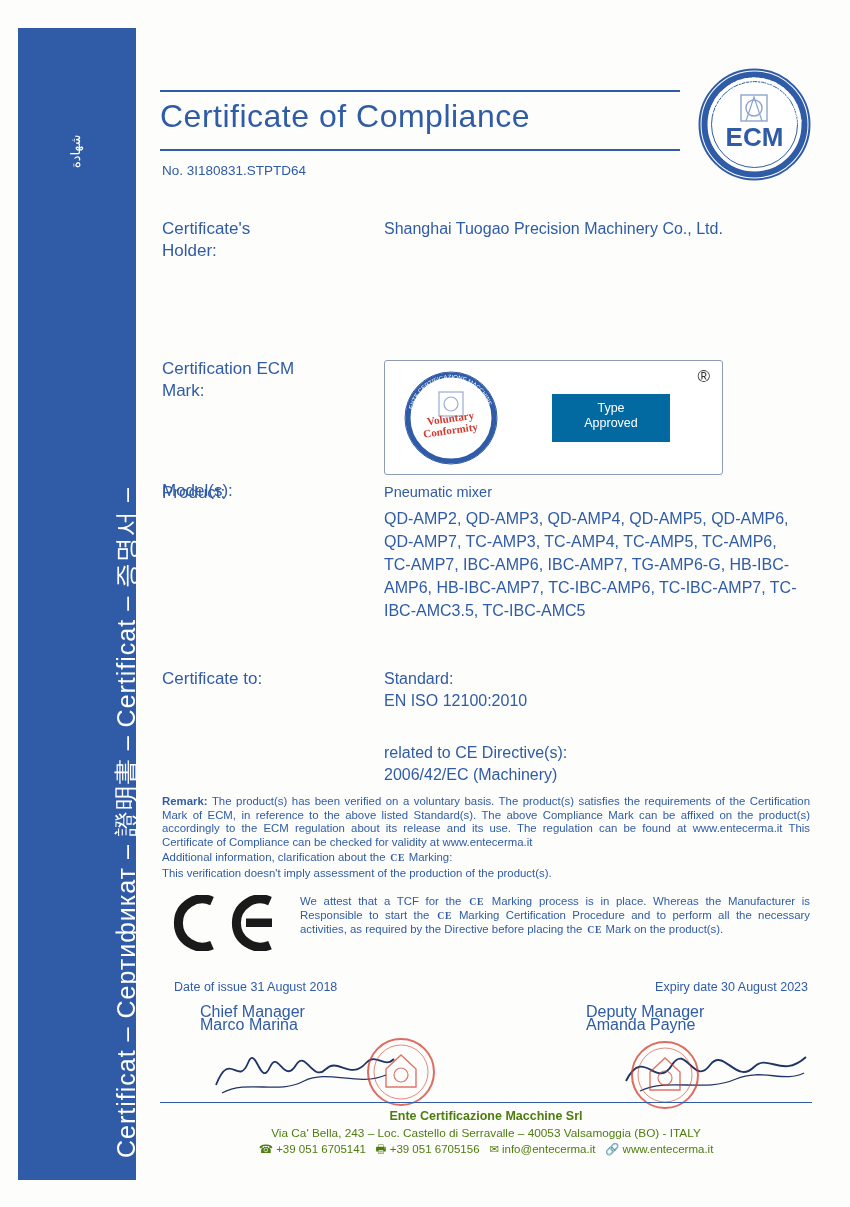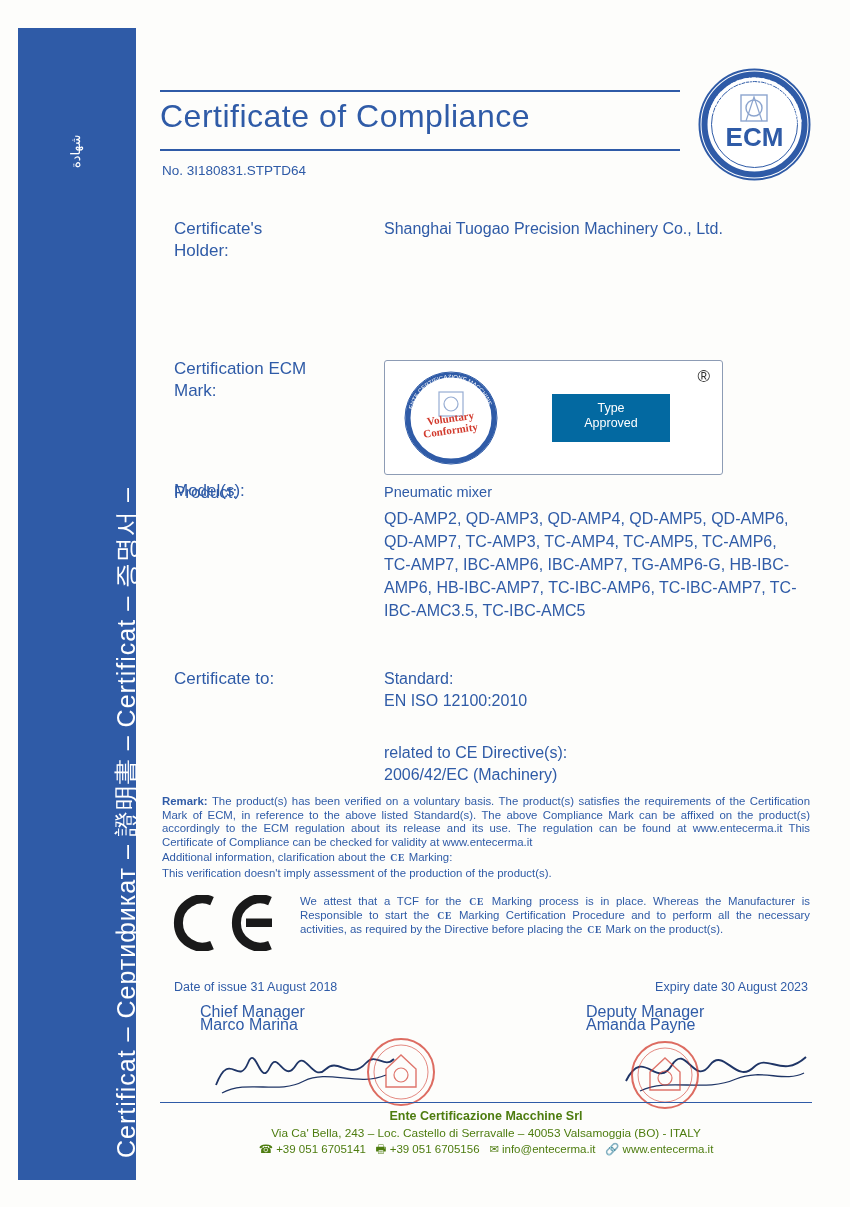--- a/index.html
+++ b/index.html
@@ -100,21 +100,20 @@
     top: 17px;
     width: 115px;
     height: 115px;
   }
   
   .label {
     position: absolute;
     color: #2f5ba7;
     font-size: 17px;
     line-height: 22px;
-    margin-left: 12px;
   }
   .value {
     position: absolute;
     color: #2f5ba7;
     font-size: 16px;
     line-height: 21px;
   }
   .value-small {
     font-size: 14.5px;
     line-height: 19.5px;

